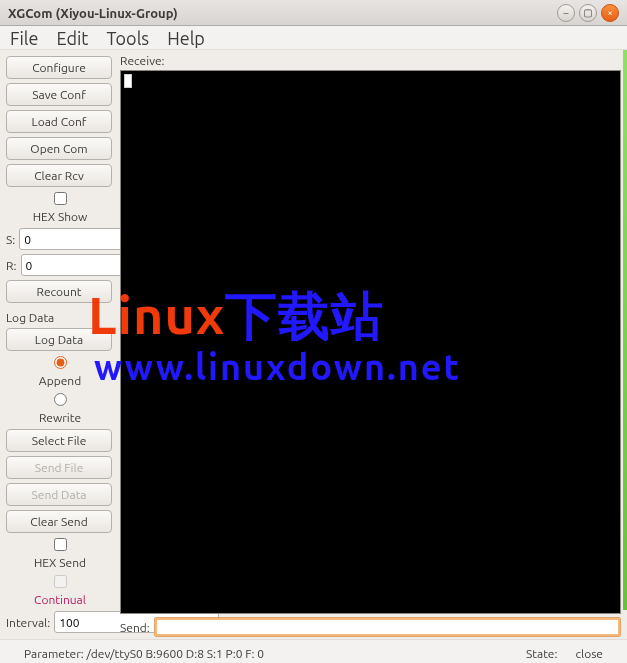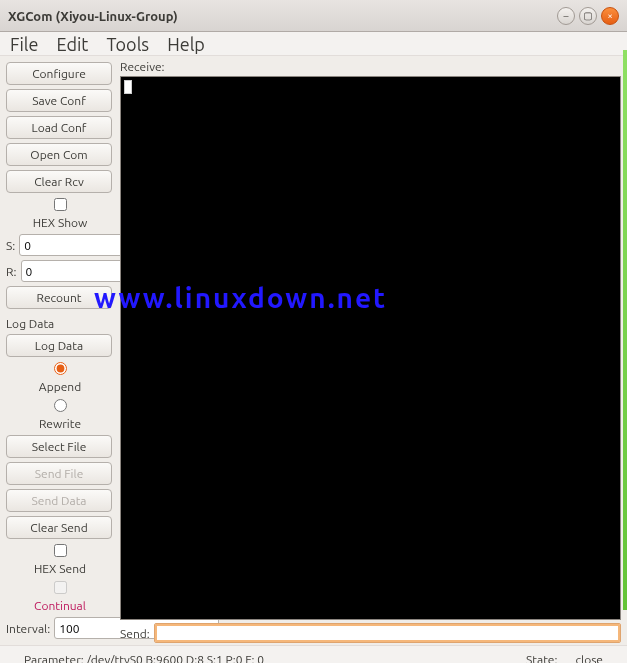--- a/index.html
+++ b/index.html
@@ -1,21 +1,21 @@
 <!DOCTYPE html>
 <html><head>
 <meta charset="utf-8">
 <style>
   * { box-sizing: border-box; font-family: "Ubuntu", "Helvetica Neue", Arial, sans-serif; }
   html, body { margin:0; padding:0; width:627px; height:663px; background:#f1eeec; }
 
   
   .titlebar {
     display:flex; align-items:center; justify-content:space-between;
-    height:32px; padding:0 8px;
+    height:26px; padding:0 8px;
     background:linear-gradient(#e8e4e1,#d8d4d1);
     border-bottom:1px solid #b0aaa6;
   }
   .titlebar .title { font-weight:600; font-size:13px; color:#3c3b37; }
   .win-btns { display:flex; gap:4px; }
   .win-btn {
     width:18px; height:18px; border-radius:9px;
     border:1px solid #a19a94; background:linear-gradient(#f4f1ee,#d9d5d1);
     display:flex; align-items:center; justify-content:center;
     font-size:10px; color:#4a4642; cursor:pointer;
@@ -58,21 +58,21 @@
     flex:1; height:20px; border:1px solid #dfa46e; border-radius:2px; background:#fff;
     box-shadow:0 0 0 2px #f5b77a inset;
   }
 
   
   .watermark { position:absolute; top:232px; left:-30px; right:0; pointer-events:none;
                font-family:"Noto Sans", Arial, sans-serif; font-weight:700; letter-spacing:1px; }
   .wm1 { font-size:52px; white-space:nowrap; }
   .wm1 .r { color:#f13a0a; }
   .wm1 .b { color:#2218ff; }
-  .wm2 { font-size:28px; color:#2218ff; letter-spacing:2px; margin-top:-6px; margin-left:6px; }
+  .wm2 { font-size:36px; color:#2218ff; letter-spacing:2px; margin-top:-6px; margin-left:6px; }
 
   
   .statusbar {
     height:28px; display:flex; align-items:center; justify-content:space-between;
     padding:0 24px; font-size:12px; color:#3c3b37;
     background:#f4f2f0; border-top:1px solid #e2ddda;
   }
   .status-right { display:flex; gap:18px; }
 
   
@@ -160,20 +160,23 @@
     <div class="recv-label">Receive:</div>
     <div class="terminal">
       <div class="caret"></div>
     </div>
     <div class="sendline">
       <span class="send-label">Send:</span>
       <input class="send-input" style="">
     </div>
 
     <div class="watermark">
+      <div class="wm1">
+        <span class="r">Linux</span><span class="b">下载站</span>
+      </div>
       <div class="wm2">www.linuxdown.net</div>
     </div>
   </div>
 </div>
 
 <div class="statusbar">
   <span>
     <span>Parameter:</span>
     <span>/dev/ttyS0 B:9600 D:8 S:1 P:0 F: 0</span>
   </span>

